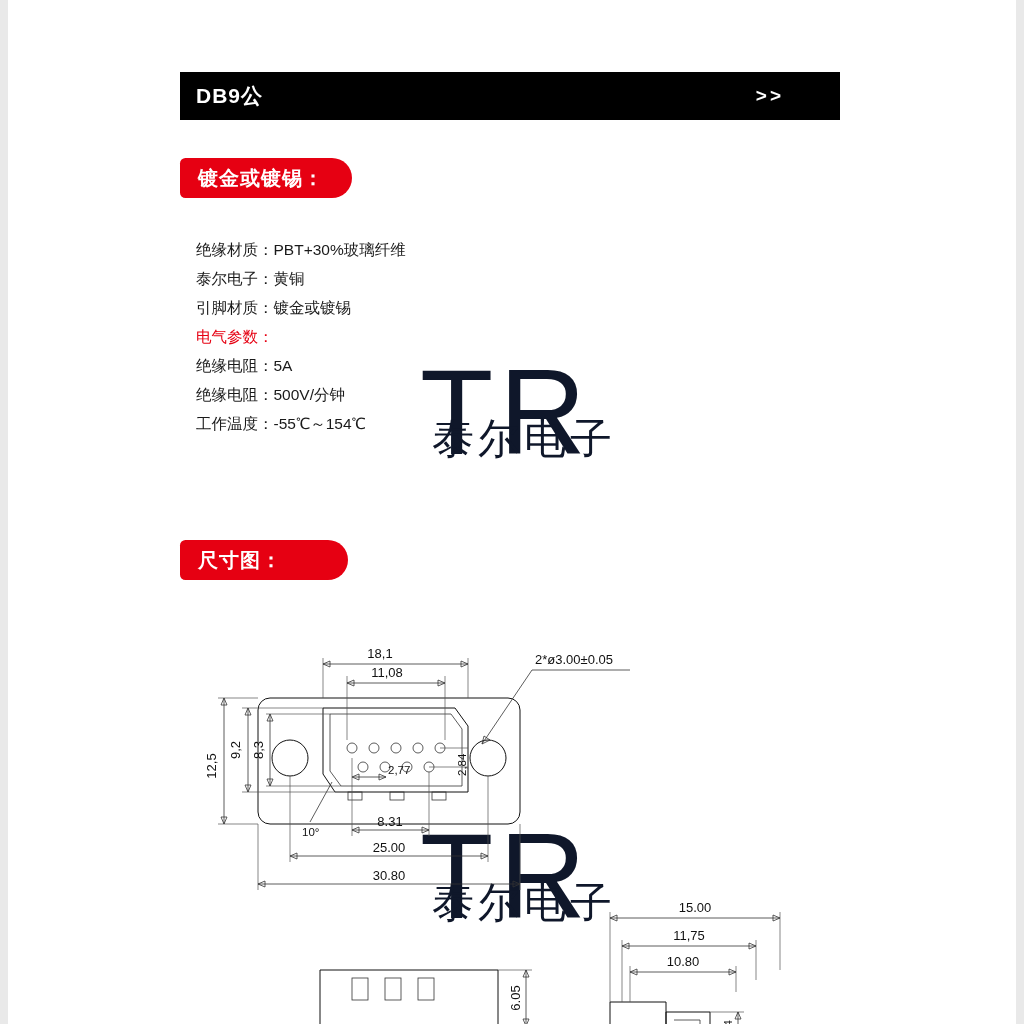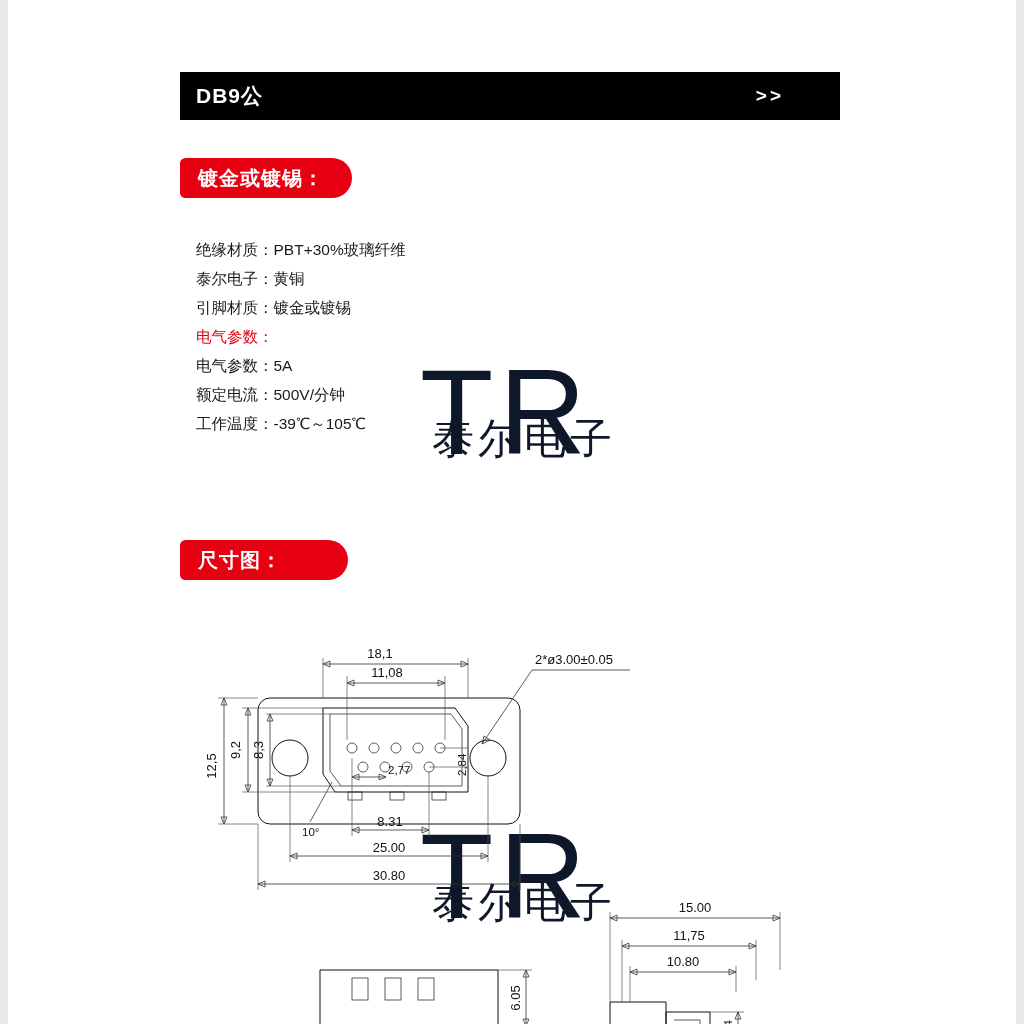--- a/index.html
+++ b/index.html
@@ -176,23 +176,23 @@
     <div class="arrows">&gt;&gt;</div>
   </div>
 
   <div class="pill" id="pill-params">镀金或镀锡：</div>
 
   <div class="spec-list">
     <div class="spec-line">绝缘材质：PBT+30%玻璃纤维</div>
     <div class="spec-line">泰尔电子：黄铜</div>
     <div class="spec-line">引脚材质：镀金或镀锡</div>
     <div class="spec-line accent">电气参数：</div>
-    <div class="spec-line">电气参数：5A</div>
-    <div class="spec-line">额定电流：500V/分钟</div>
-    <div class="spec-line">工作温度：-39℃～105℃</div>
+    <div class="spec-line">绝缘电阻：5A</div>
+    <div class="spec-line">绝缘电阻：500V/分钟</div>
+    <div class="spec-line">工作温度：-55℃～154℃</div>
   </div>
 
   <div class="pill" id="pill-dims">尺寸图：</div>
 
   <div class="drawing">
     <svg width="660" height="424" viewBox="0 0 660 424" xmlns="http://www.w3.org/2000/svg">
 
       <rect class="ln" x="78" y="58" width="262" height="126" rx="12" ry="12"></rect>
 
       <path class="ln" d="M 143 68 L 275 68 L 288 86 L 288 152 L 155 152 L 143 134 Z"></path>

